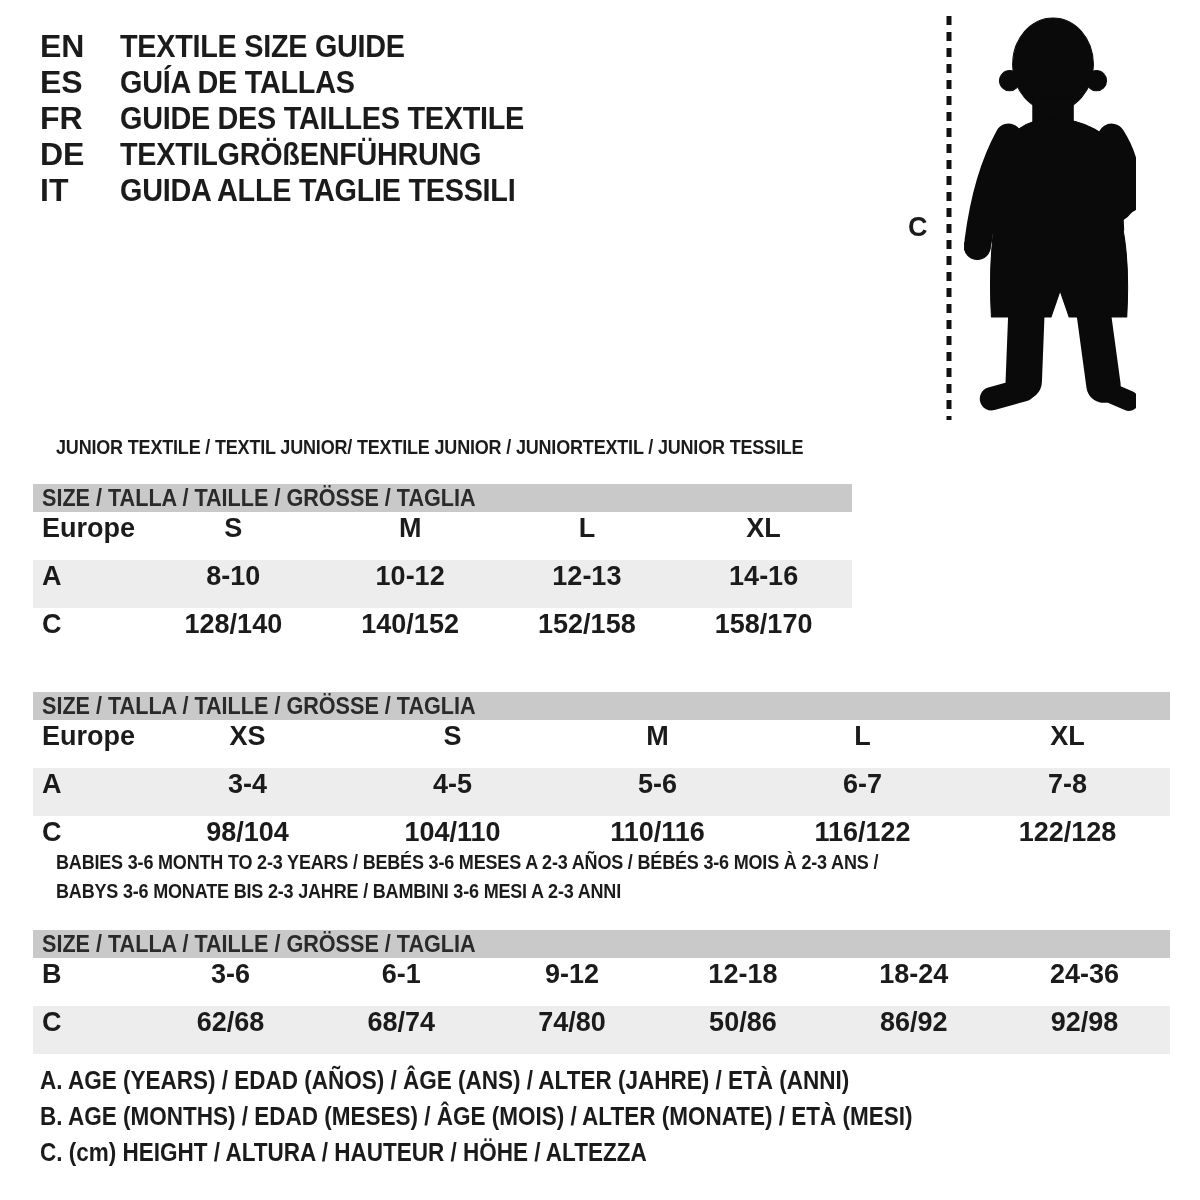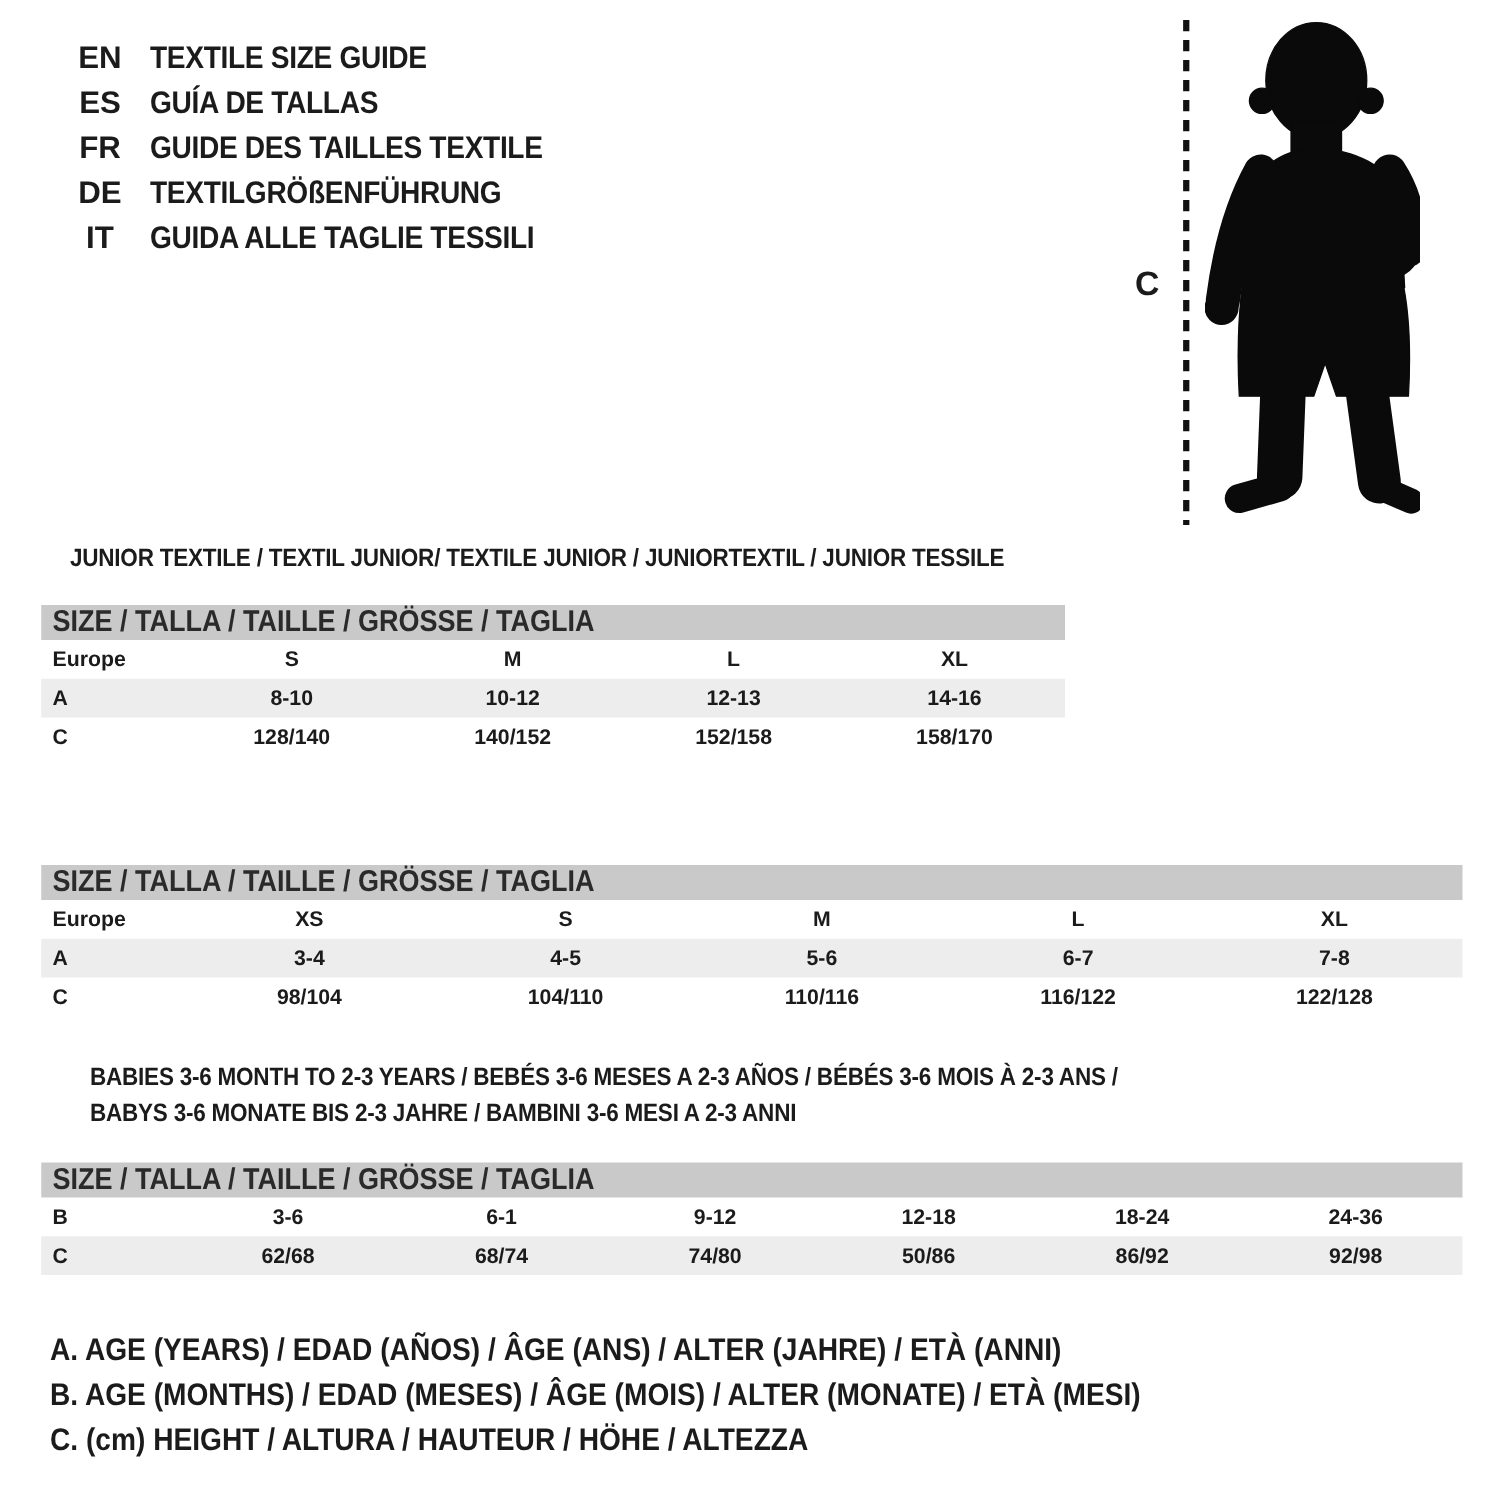--- a/index.html
+++ b/index.html
@@ -6,42 +6,42 @@
   body { background:#ffffff; }
   .page {
     position:relative; width:1200px; height:1200px; background:#ffffff;
     font-family:"Liberation Sans", sans-serif; font-weight:700; color:#1b1b1b;
     overflow:hidden;
   }
   .cond { display:inline-block; transform:scaleX(0.9); transform-origin:0 60%; white-space:nowrap; }
 
   
   .lang-list { position:absolute; left:40px; top:28px; }
-  .lang-row { display:flex; height:36px; line-height:36px; font-size:25px;text-align:center; }
+  .lang-row { display:flex; height:36px; line-height:36px; font-size:32px; }
   .lang-code { width:80px; }
   .lang-label { letter-spacing:-0.3px; }
 
   
   .measure-line { position:absolute; left:946px; top:16px; }
   .measure-label { position:absolute; left:908px; top:212px; font-size:27px; }
   .toddler { position:absolute; left:964px; top:16px; }
   .sil { fill:#0a0a0a; stroke:#0a0a0a; stroke-linecap:round; stroke-linejoin:round; }
 
   
   .section-title { position:absolute; left:56px; font-size:20px; letter-spacing:-0.2px; }
   .title-sub { font-size:14px; vertical-align:-4px; }
-  .two-line { line-height:29px;margin-left:16px; }
+  .two-line { line-height:29px; }
 
   
   .size-table { position:absolute; left:33px; }
   .st-header {
     height:28px; line-height:28px; background:#c9c9c9;
     padding-left:9px; font-size:24px; color:#2a2a2a;
   }
-  .st-row { display:flex; height:31px; line-height:32px; font-size:17px; }
+  .st-row { display:flex; height:48px; line-height:32px; font-size:27px; }
   .st-row.striped { background:#ededed; }
   .st-label { width:112px; padding-left:9px; flex:none; }
   .st-val { flex:1; text-align:center; }
 
   
   .legend { position:absolute; left:40px; top:1062px; }
   .legend-line { height:36px; line-height:36px; font-size:25px; }
 </style>
 </head>
 <body>

